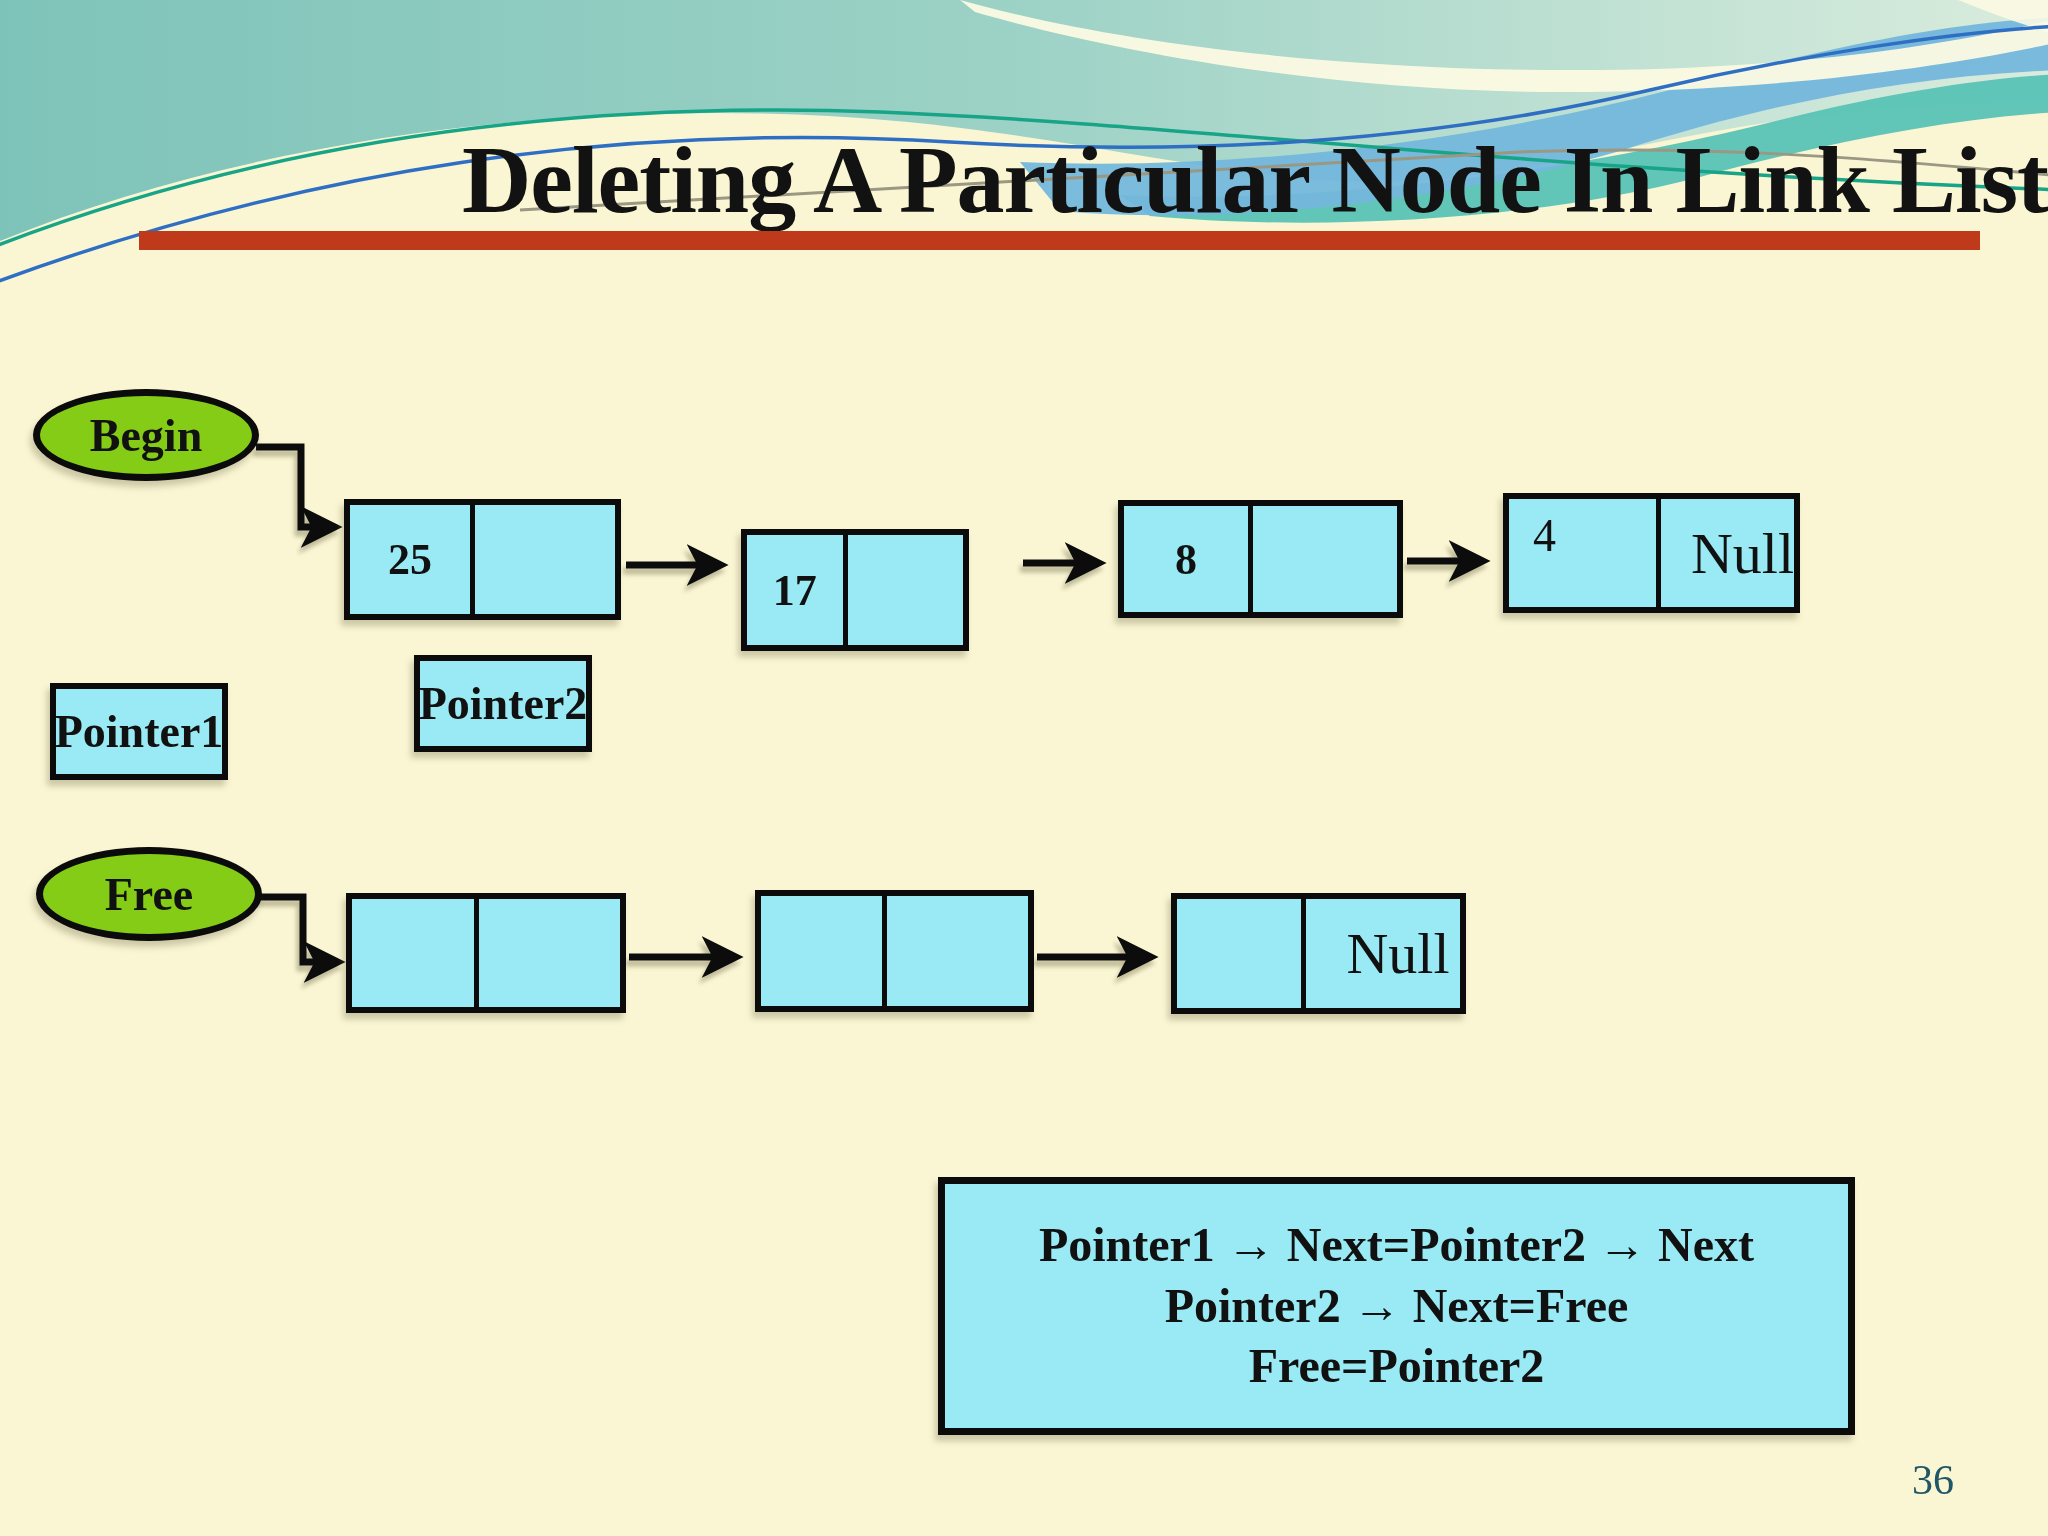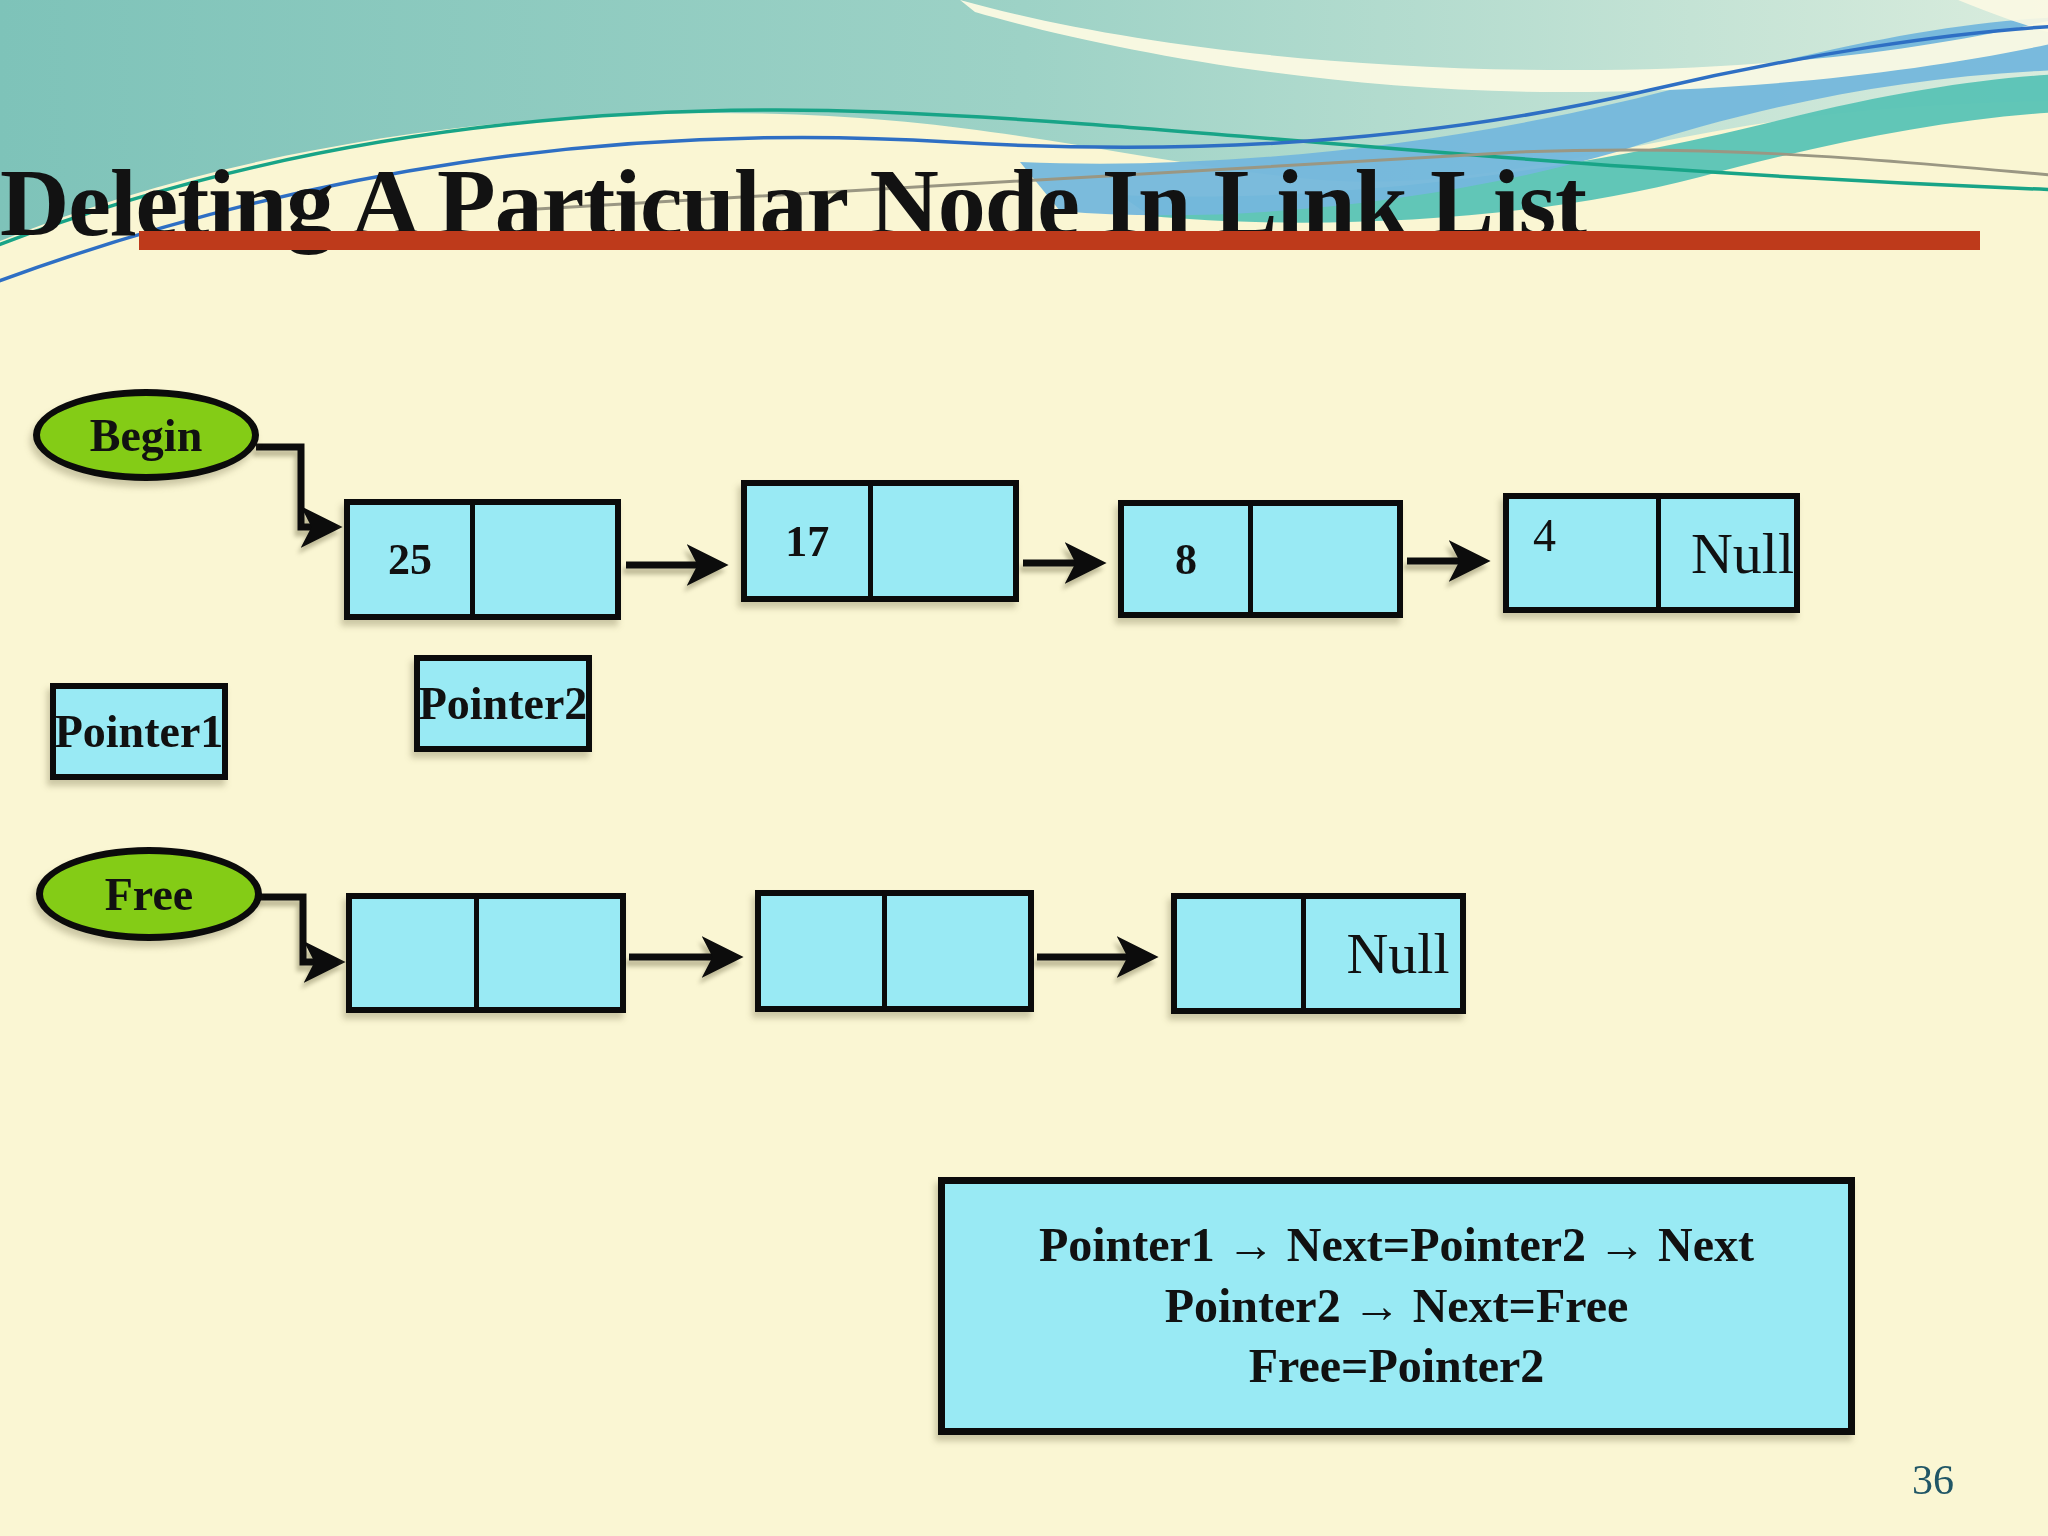--- a/index.html
+++ b/index.html
@@ -7,23 +7,23 @@
     position:relative;
     width:2048px;height:1536px;
     background:#FAF6D3;
     overflow:hidden;
     font-family:"Liberation Serif","DejaVu Serif",serif;
   }
   svg{display:block;}
   .banner{position:absolute;left:0;top:0;z-index:0;}
   .page-title{
     position:absolute;left:0;top:124px;width:100%;
-    text-align:left;
+    text-align:right;
     font-size:96px;font-weight:700;letter-spacing:-1px;
-    color:#121212;z-index:3;white-space:nowrap;margin-top:23px;
+    color:#121212;z-index:3;white-space:nowrap;
   }
   .title-underline{
     position:absolute;left:139px;top:231px;width:1841px;height:19px;
     background:#BE3A1B;z-index:3;
   }
   .diagram-arrows{position:absolute;left:0;top:0;z-index:1;pointer-events:none;}
   .arrow{stroke:#0c0c0c;stroke-width:7;fill:none;
          filter:drop-shadow(-3px 6px 2px rgba(120,115,80,0.45));}
   .oval{
     position:absolute;box-sizing:border-box;
@@ -119,21 +119,21 @@
 
   <div class="oval" style="left:33px;top:389px;width:226px;height:92px;">
     <span>Begin</span>
   </div>
 
   <div class="node" style="left:344px;top:499px;width:277px;height:121px;">
     <div class="cell data">25</div>
     <div class="cell"></div>
   </div>
 
-  <div class="node" style="left:741px;top:480px;width:278px;height:122px;font-family:Liberation Serif, serif;">
+  <div class="node" style="left:741px;top:529px;width:228px;height:122px;font-family:Liberation Serif, serif;">
     <div class="cell data">17</div>
     <div class="cell"></div>
   </div>
 
   <div class="node" style="left:1118px;top:500px;width:285px;height:118px;">
     <div class="cell data">8</div>
     <div class="cell"></div>
   </div>
 
   <div class="node" style="left:1503px;top:493px;width:297px;height:120px;">

